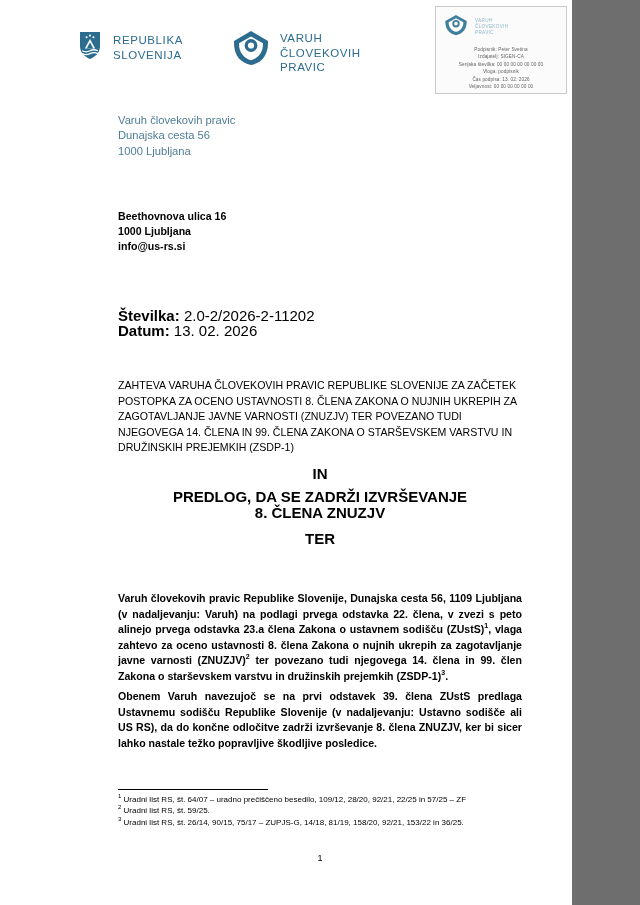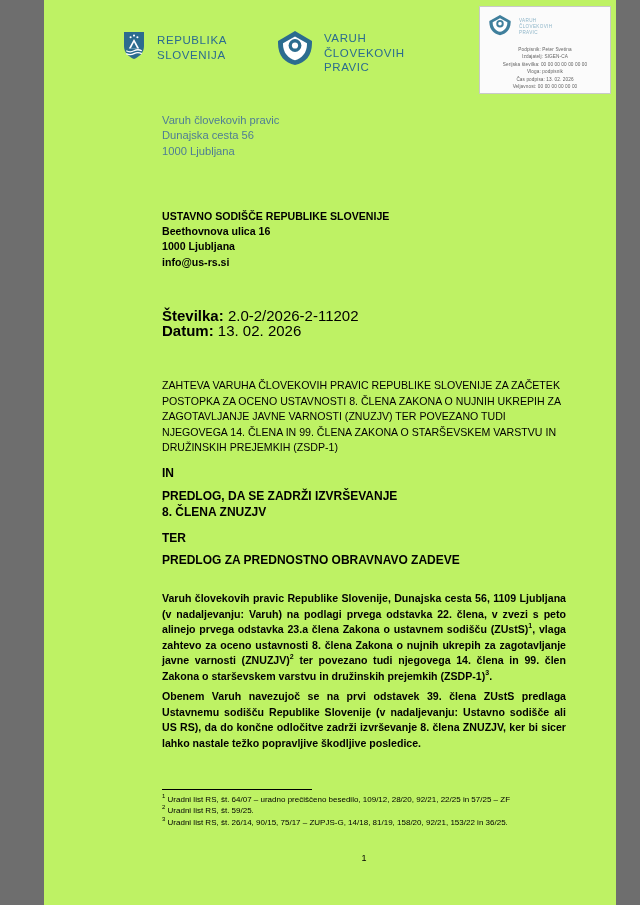--- a/index.html
+++ b/index.html
@@ -8,24 +8,23 @@
     padding: 0;
     background: #6e6e6e;
   }
   body {
     font-family: "Liberation Sans", sans-serif;
   }
   .page {
     position: relative;
     width: 572px;
     height: 905px;
-    background: #bef264;
+    background: #ffffff;
     overflow: hidden;
     box-sizing: border-box;
-    margin-left: 44px;
   }
 
   
   .letterhead {
     position: absolute;
     top: 30px;
     left: 78px;
     display: flex;
     align-items: flex-start;
     gap: 50px;
@@ -121,22 +120,23 @@
     text-align: left;
     font-weight: normal;
     font-size: 10.6px;
     line-height: 15.6px;
   }
 
   .mid {
     position: absolute;
     left: 118px;
     width: 404px;
+    text-align: center;
     font-weight: bold;
-    font-size: 12px;
+    font-size: 15px;
     line-height: 15.6px;
   }
   .mid.in     { top: 466px; }
   .mid.pred1  { top: 489px; }
   .mid.ter    { top: 531px; }
   .mid.pred2  { top: 553px; }
 
   .para {
     position: absolute;
     left: 118px;
@@ -244,21 +244,20 @@
     </div>
   </div>
 
   <div class="sender">
     <div>Varuh človekovih pravic</div>
     <div>Dunajska cesta 56</div>
     <div>1000 Ljubljana</div>
   </div>
 
   <div class="recipient">
-    <div>USTAVNO SODIŠČE REPUBLIKE SLOVENIJE</div>
     <div>Beethovnova ulica 16</div>
     <div>1000 Ljubljana</div>
     <div>info@us-rs.si</div>
   </div>
 
   <div class="refblock">
     <div>
       <span class="lbl">Številka:</span>
       <span>2.0-2/2026-2-11202</span>
     </div>
@@ -267,21 +266,20 @@
       <span>13. 02. 2026</span>
     </div>
   </div>
 
   <div class="title">ZAHTEVA VARUHA ČLOVEKOVIH PRAVIC REPUBLIKE SLOVENIJE ZA ZAČETEK POSTOPKA ZA OCENO USTAVNOSTI 8. ČLENA ZAKONA O NUJNIH UKREPIH ZA ZAGOTAVLJANJE JAVNE VARNOSTI (ZNUZJV) TER POVEZANO TUDI NJEGOVEGA 14. ČLENA IN 99. ČLENA ZAKONA O STARŠEVSKEM VARSTVU IN DRUŽINSKIH PREJEMKIH (ZSDP-1)</div>
 
   <div class="mid in">IN</div>
   <div class="mid pred1" style="white-space:pre-line">PREDLOG, DA SE ZADRŽI IZVRŠEVANJE
 8. ČLENA ZNUZJV</div>
   <div class="mid ter">TER</div>
-  <div class="mid pred2">PREDLOG ZA PREDNOSTNO OBRAVNAVO ZADEVE</div>
 
   <div class="para p1">
     <span>Varuh človekovih pravic Republike Slovenije, Dunajska cesta 56, 1109 Ljubljana (v nadaljevanju: Varuh) na podlagi prvega odstavka 22. člena, v zvezi s peto alinejo prvega odstavka 23.a člena Zakona o ustavnem sodišču (ZUstS)</span><sup>1</sup><span>, vlaga zahtevo za oceno ustavnosti 8. člena Zakona o nujnih ukrepih za zagotavljanje javne varnosti (ZNUZJV)</span><sup>2</sup><span> ter povezano tudi njegovega 14. člena in 99. člen Zakona o starševskem varstvu in družinskih prejemkih (ZSDP-1)</span><sup>3</sup><span>.</span>
   </div>
 
   <div class="para p2">Obenem Varuh navezujoč se na prvi odstavek 39. člena ZUstS predlaga Ustavnemu sodišču Republike Slovenije (v nadaljevanju: Ustavno sodišče ali US RS), da do končne odločitve zadrži izvrševanje 8. člena ZNUZJV, ker bi sicer lahko nastale težko popravljive škodljive posledice.</div>
 
   <div class="footnote-rule"></div>
   <div class="footnotes">
     <div class="fn">

